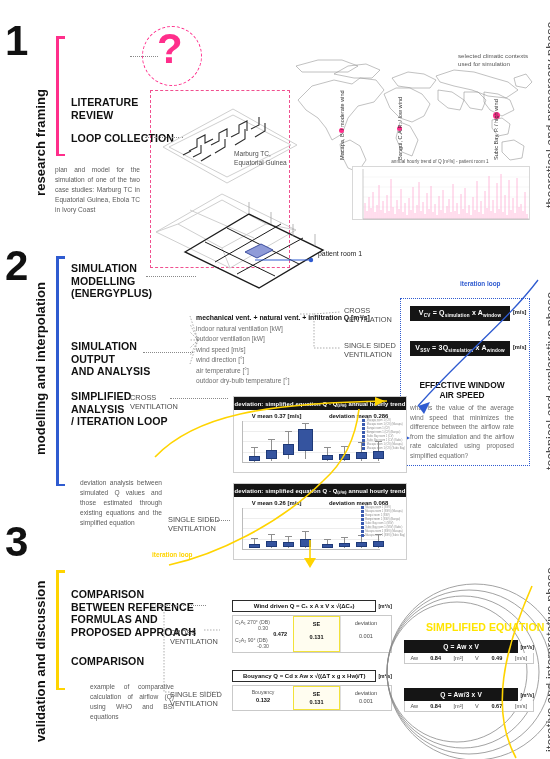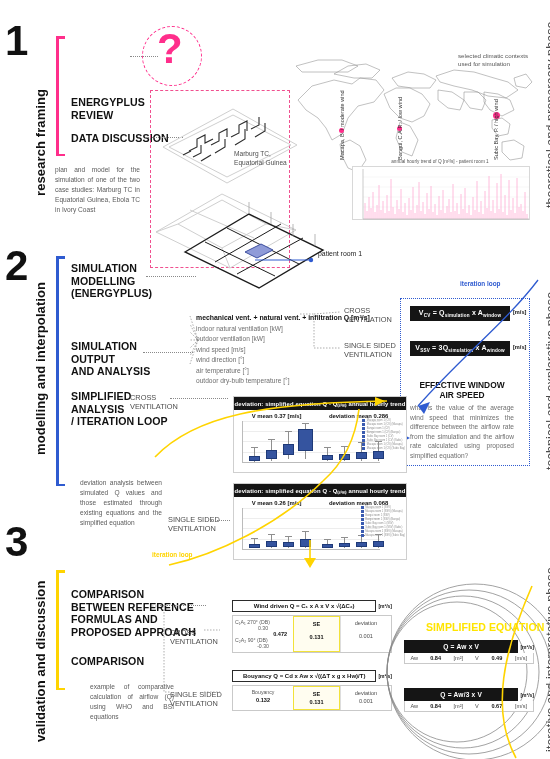--- a/index.html
+++ b/index.html
@@ -140,23 +140,23 @@
   <div class="bracket" style="left:56px; top:570px; width:9px; height:120px; color:#ffd400;">
       <i></i>
     </div>
 
 
   <div class="abs" style="left:142px; top:26px; width:60px; height:60px; border:1.6px dashed #ff2e8b; border-radius:50%;"></div>
   <div class="abs" style="left:157px; top:28px; font-size:42px; font-weight:700; color:#ff2e8b; line-height:1;">?</div>
 
   <div class="dotline-h" style="left:130px; top:56px; width:28px;"></div>
 
-  <div class="abs item-title" style="left:71px; top:96px; width:110px;">ENERGYPLUS REVIEW</div>
-
-  <div class="abs item-title" style="left:71px; top:132px; width:110px;">DATA DISCUSSION</div>
+  <div class="abs item-title" style="left:71px; top:96px; width:110px;">LITERATURE REVIEW</div>
+
+  <div class="abs item-title" style="left:71px; top:132px; width:110px;">LOOP COLLECTION</div>
   <div class="dotline-h" style="left:145px; top:137px; width:38px;"></div>
 
   <div class="abs small-note" style="left:55px; top:165px; width:85px;">plan and model for the simulation of one of the two case studies: Marburg TC in Equatorial Guinea, Ebola TC in Ivory Coast</div>
 
   <div class="dashbox-pink" style="left:150px; top:90px; width:140px; height:178px;"></div>
 
   <svg class="abs" width="150" height="105" style="left:155px; top:95px;">
     <g fill="none" stroke="#cfcfcf" stroke-width="1">
       <polygon points="8,52 78,14 142,50 72,88"></polygon>
       <polygon points="14,52 78,20 136,50 72,82"></polygon>

